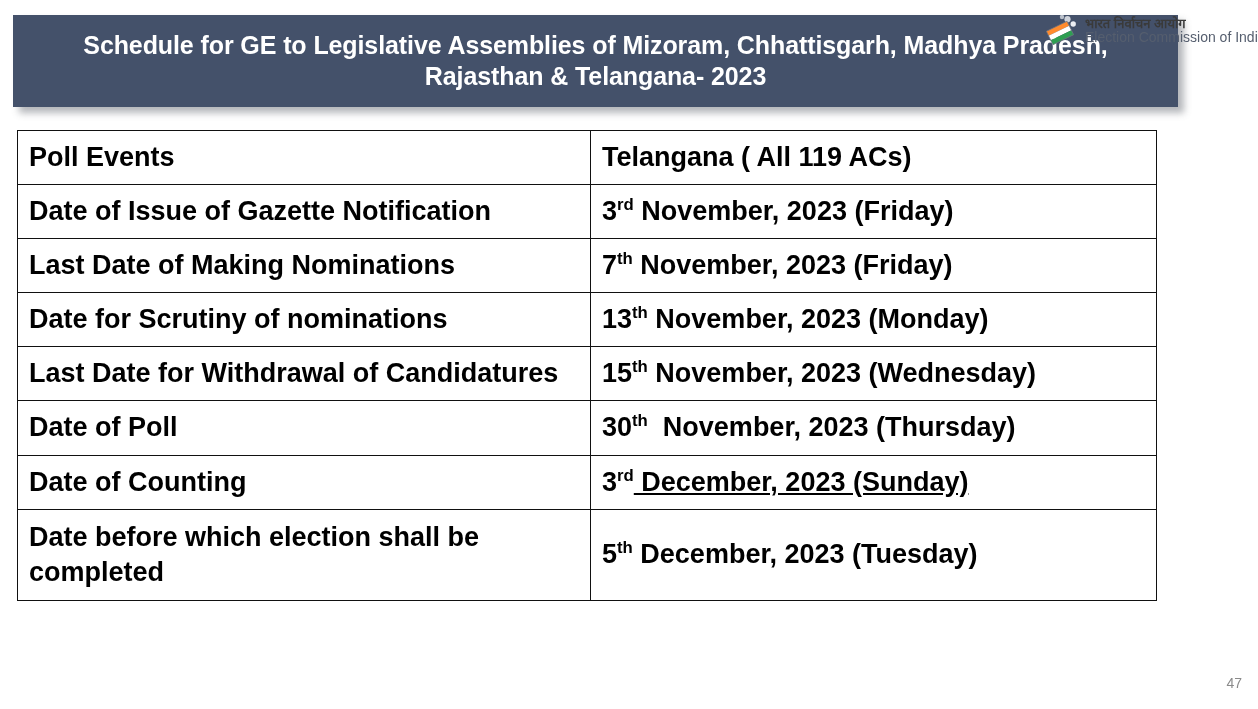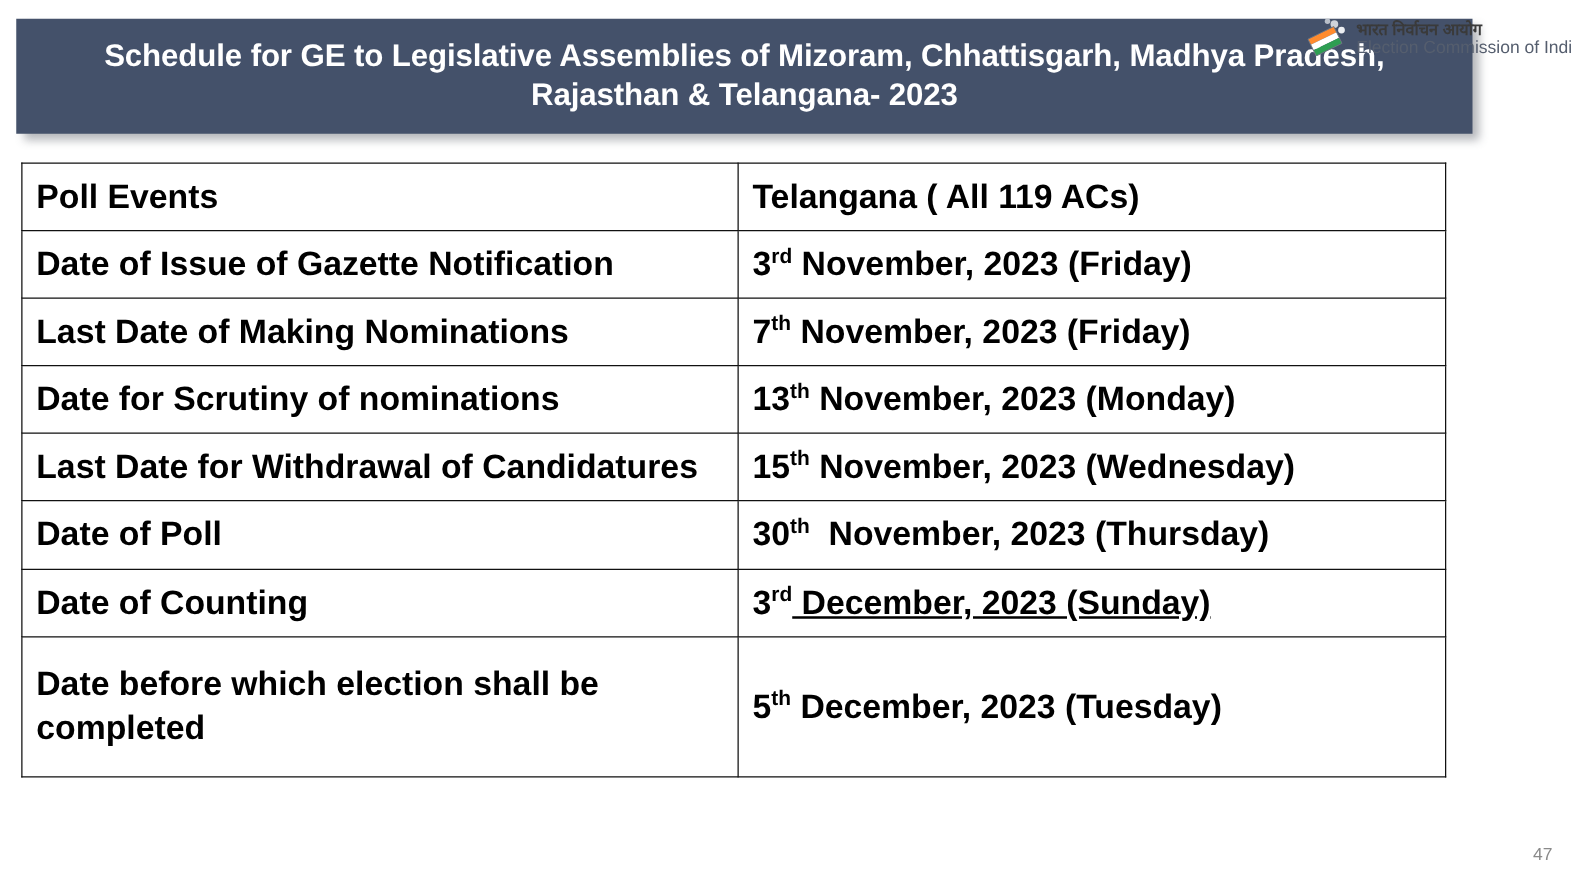--- a/index.html
+++ b/index.html
@@ -103,21 +103,21 @@
   }
   td.accent { color: #e02a22; }
   sup {
     font-size: 0.62em;
     vertical-align: super;
     line-height: 0;
   }
 
   .row-h1 { height: 54px; }
   .row-h2 { height: 46px; }
-  .row-tall { height: 112px; }
+  .row-tall { height: 91px; }
 
   
   #page-number {
     position: absolute;
     right: 16px;
     bottom: 18px;
     font-size: 14px;
     color: #8a8a8a;
   }
 </style>

